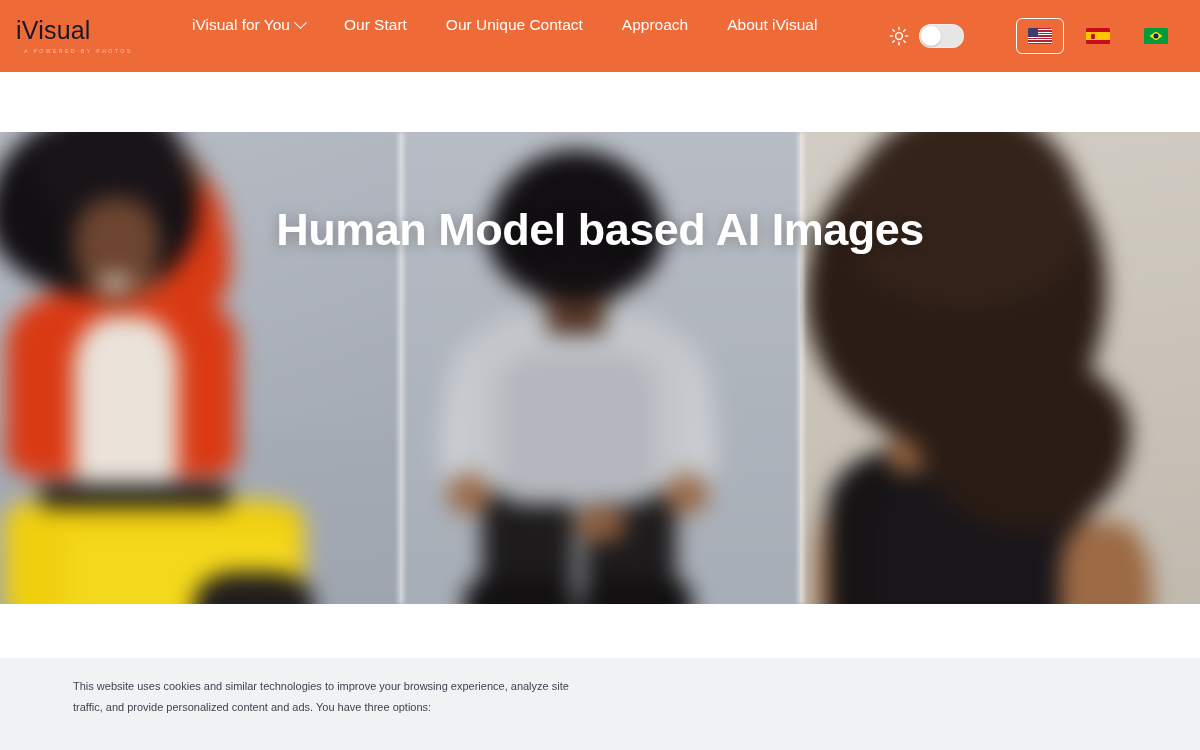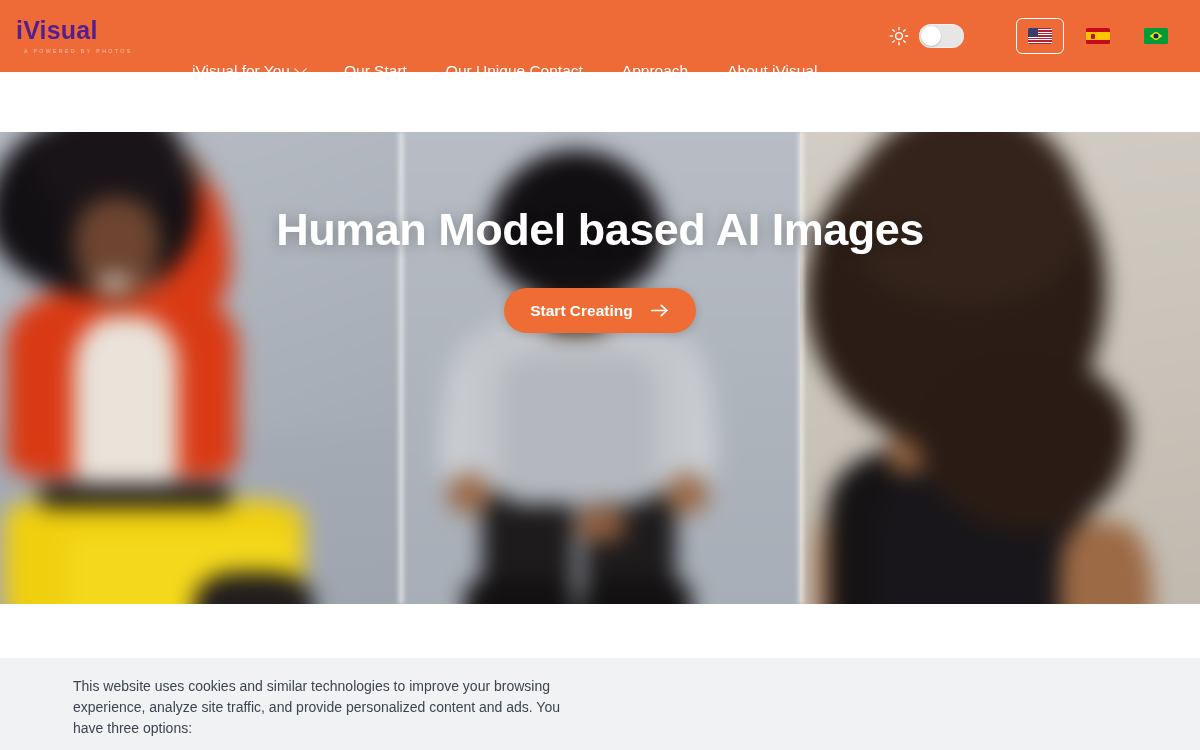--- a/index.html
+++ b/index.html
@@ -29,43 +29,43 @@
     left: 16px;
     top: 14px;
     width: 100px;
     height: 44px;
     display: flex;
     flex-direction: column;
     justify-content: center;
   }
   .logo-word {
     font-size: 25px;
-    color: #4c1d95;
+    color: #0f172a;
     letter-spacing: 0.2px;
     line-height: 1;
-    font-weight: 700;
+    font-weight: 400;
     opacity: .97;
   }
   .logo-tag {
     font-size: 5.2px;
     letter-spacing: 2.4px;
     color: rgba(255,255,255,.55);
     margin-top: 5px;
     margin-left: 8px;
     text-transform: uppercase;
     white-space: nowrap;
   }
 
   .nav {
     position: absolute;
     left: 192px;
-    top: 8px;
+    top: 16px;
     height: 72px;
     display: flex;
-    align-items: flex-end;
+    align-items: flex-start;
     gap: 0px;
   }
   .nav-item {
     color: #ffffff;
     font-size: 15.5px;
     font-weight: 500;
     white-space: nowrap;
     cursor: pointer;
     display: flex;
     align-items: center;
@@ -362,21 +362,21 @@
     background: #f1f2f4;
     display: flex;
     align-items: center;
     z-index: 30;
   }
   .cookie-text {
     position: absolute;
     left: 73px;
     top: 18px;
     width: 500px;
-    font-size: 14px;
+    font-size: 11px;
     line-height: 21px;
     color: #3c4450;
   }
   .cookie-actions {
     position: absolute;
     left: 583px;
     top: 686px;
     display: flex;
     align-items: center;
     gap: 16px;
@@ -532,27 +532,20 @@
         </div>
       </div>
 
     </div>
 
     <div class="hero-divider divider-1"></div>
     <div class="hero-divider divider-2"></div>
 
     <div class="hero-content">
       <h1 class="hero-title">Human Model based AI Images</h1>
-      <button class="cta">
-        <span>Start Creating</span>
-        <svg class="cta-arrow" viewBox="0 0 24 18">
-          <line x1="1" y1="9" x2="20" y2="9" stroke="#ffffff" stroke-width="2.1" stroke-linecap="round"></line>
-          <polyline points="13,2.4 20,9 13,15.6" fill="none" stroke="#ffffff" stroke-width="2.1" stroke-linecap="round" stroke-linejoin="round"></polyline>
-        </svg>
-      </button>
     </div>
 
   </section>
 </div>
 
 <div class="cookie">
   <p class="cookie-text">This website uses cookies and similar technologies to improve your browsing experience, analyze site traffic, and provide personalized content and ads. You have three options:</p>
 </div>
 <div class="cookie-actions">
   <button class="cbtn cbtn-accept">Accept All Cookies</button>

